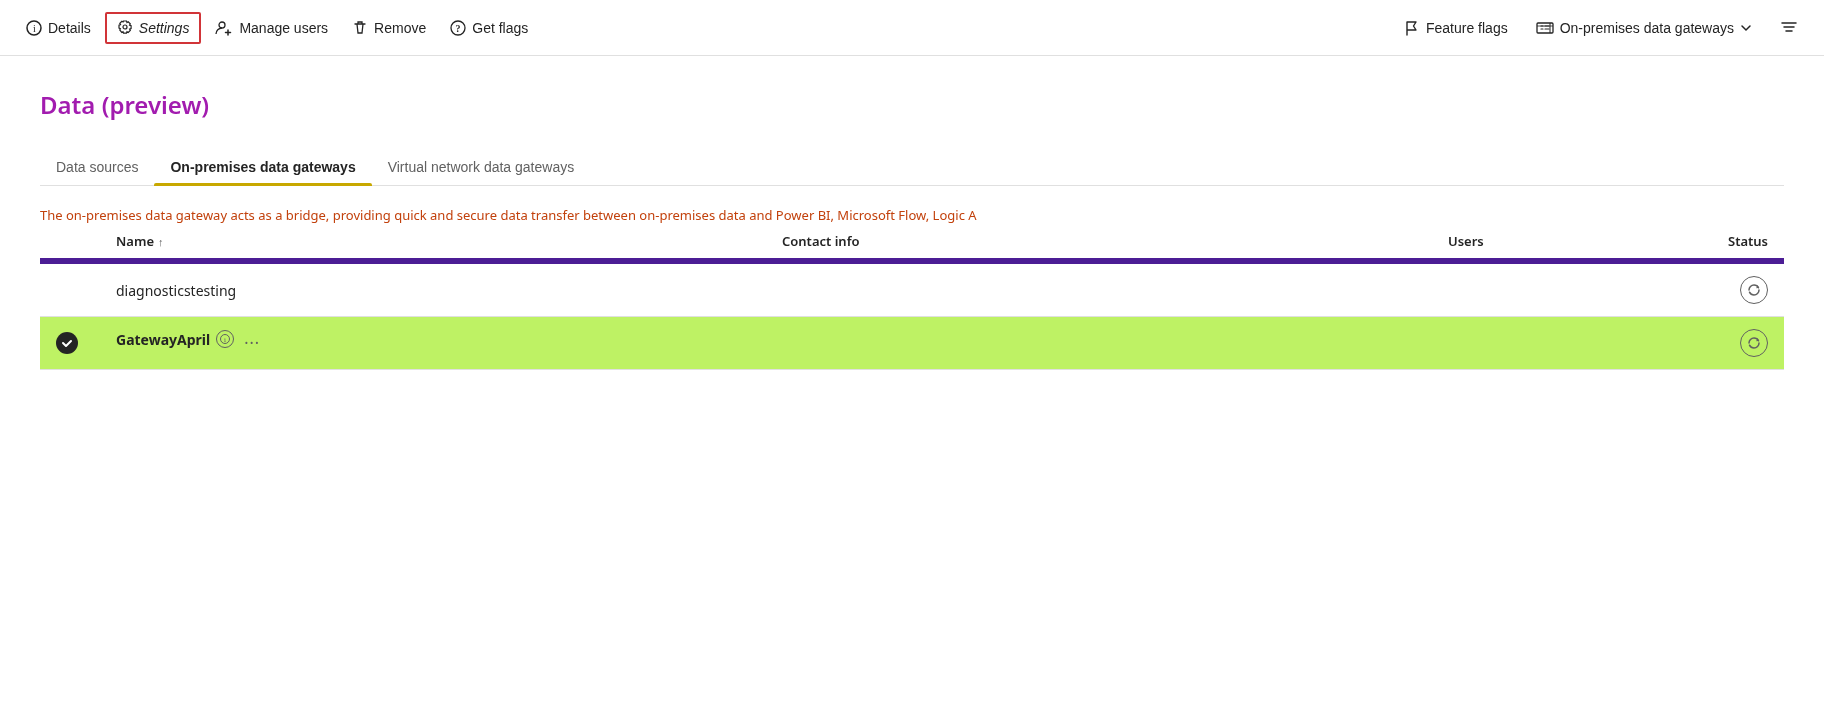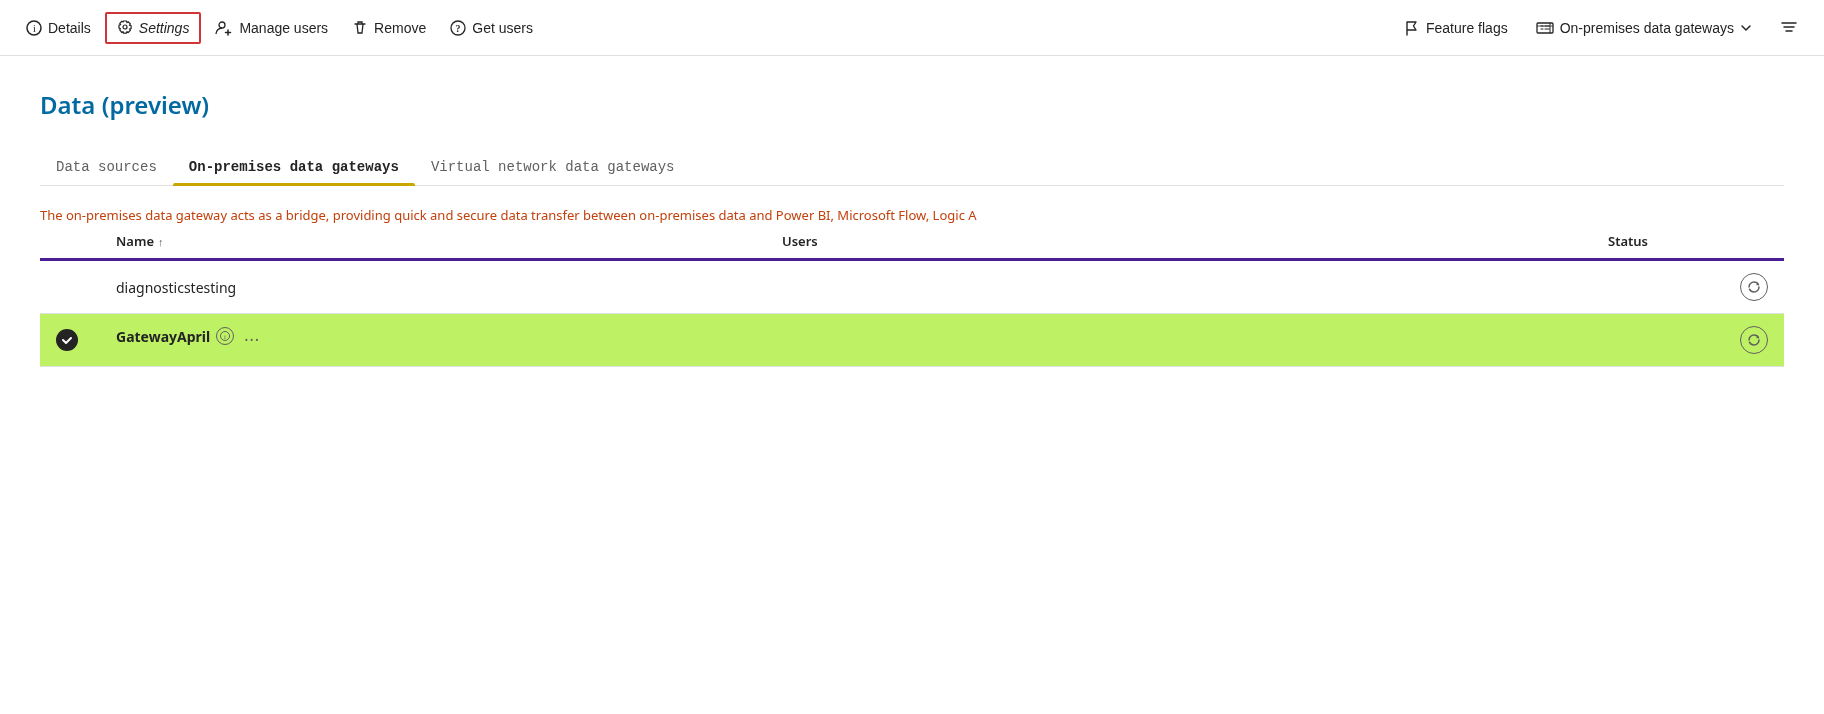--- a/index.html
+++ b/index.html
@@ -63,40 +63,39 @@
     }
 
     
     .main {
       padding: 32px 40px;
     }
     .page-title {
       font-size: 24px;
       font-weight: 600;
       margin-bottom: 28px;
-      color: #0369a1;
+      color: #a21caf;
     }
 
     
     .tabs {
       display: flex;
       gap: 0;
       border-bottom: 1px solid #e0e0e0;
       margin-bottom: 20px;
     }
     .tab {
       padding: 10px 16px;
       cursor: pointer;
       font-size: 14px;
       color: #616161;
       border: none;
       background: transparent;
       position: relative;
       white-space: nowrap;
-      font-family: Liberation Mono, monospace;
     }
     .tab.active {
       color: #242424;
       font-weight: 600;
     }
     .tab.active::after {
       content: '';
       position: absolute;
       bottom: -1px;
       left: 0;
@@ -117,21 +116,21 @@
     }
 
     
     .table-container {
       width: 100%;
     }
     .table-header {
       display: grid;
       grid-template-columns: 60px 1fr 1fr 200px 120px;
       padding: 8px 16px;
-      border-bottom: 3px solid #4c1d95;
+      border-bottom: 6px solid #4c1d95;
     }
     .table-header-cell {
       font-size: 13px;
       font-weight: 600;
       color: #242424;
       display: flex;
       align-items: center;
       gap: 4px;
     }
     .table-header-cell.right { justify-content: flex-end; }
@@ -254,21 +253,21 @@
       <span>Remove</span>
     </button>
 
     <button class="toolbar-btn">
       <span class="svg-icon">
         <svg width="16" height="16" viewBox="0 0 16 16" fill="none">
           <circle cx="8" cy="8" r="7" stroke="#242424" stroke-width="1.3"></circle>
           <text x="5.5" y="12" font-size="10" fill="#242424" font-family="serif" font-weight="bold">?</text>
         </svg>
       </span>
-      <span>Get users</span>
+      <span>Get flags</span>
     </button>
   </div>
 
   <div class="toolbar-right">
 
     <button class="toolbar-btn">
       <span class="svg-icon">
         <svg width="16" height="16" viewBox="0 0 16 16" fill="none">
           <path d="M3 2v13M3 2h9l-2.5 4L12 10H3" stroke="#242424" stroke-width="1.4" stroke-linecap="round" stroke-linejoin="round"></path>
         </svg>
@@ -321,20 +320,23 @@
 
   <p class="description">The on-premises data gateway acts as a bridge, providing quick and secure data transfer between on-premises data and Power BI, Microsoft Flow, Logic A</p>
 
   <div class="table-container">
 
     <div class="table-header">
       <div class="table-header-cell"></div>
       <div class="table-header-cell">
         <span>Name</span>
         <span class="sort-arrow">↑</span>
+      </div>
+      <div class="table-header-cell">
+        <span>Contact info</span>
       </div>
       <div class="table-header-cell">
         <span>Users</span>
       </div>
       <div class="table-header-cell right">
         <span>Status</span>
       </div>
     </div>
 
     <div class="table-row">

